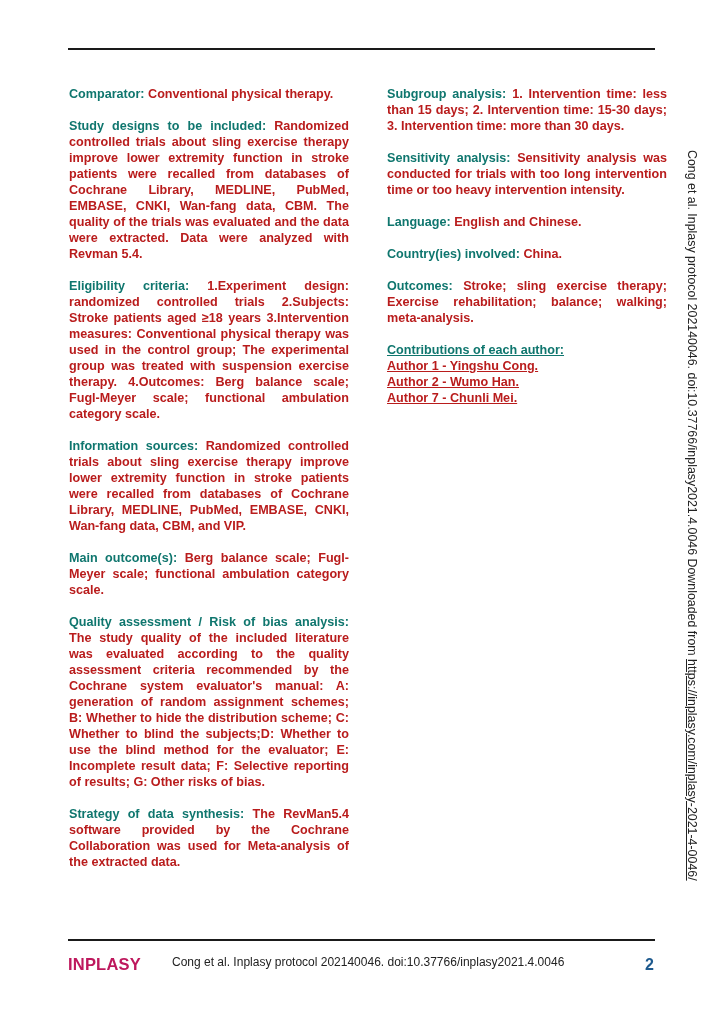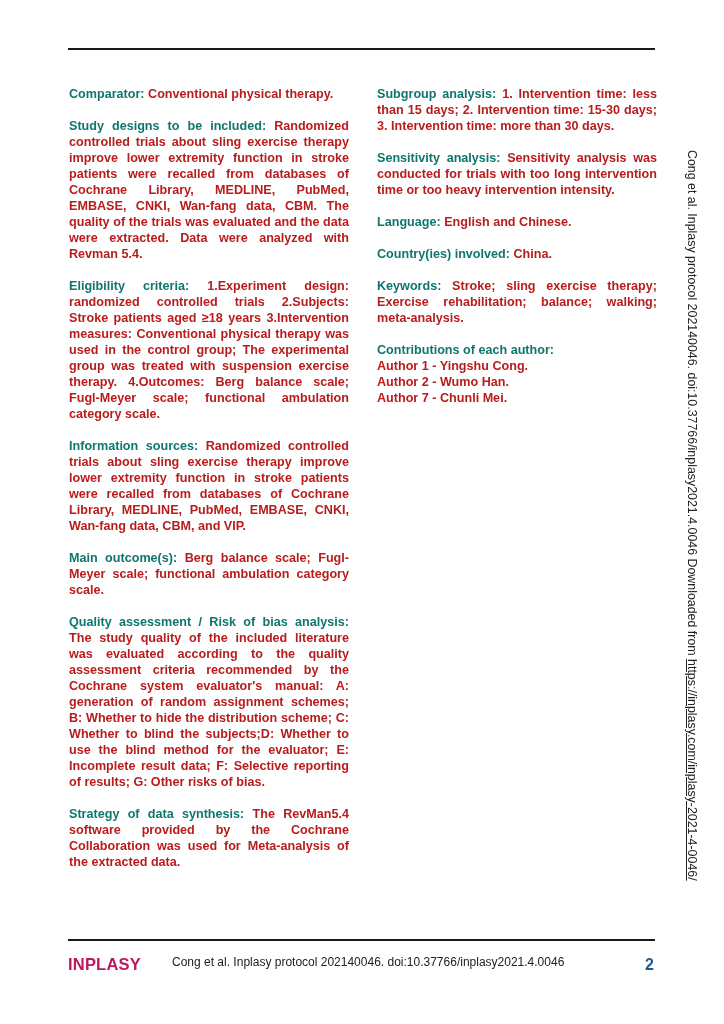--- a/index.html
+++ b/index.html
@@ -3,25 +3,25 @@
 <meta charset="utf-8">
 <style>
   html, body { margin: 0; padding: 0; background: #ffffff; }
   body { width: 724px; height: 1024px; position: relative; overflow: hidden;
          font-family: "Liberation Sans", sans-serif; color: #111; }
   .rule-top { position: absolute; left: 68px; top: 48px; width: 587px; height: 2px; background: #1a1a1a; }
   .rule-bottom { position: absolute; left: 68px; top: 939px; width: 587px; height: 2px; background: #1a1a1a; }
   .col { position: absolute; top: 86px; width: 280px; font-size: 12.6px; line-height: 16px;
          font-weight: bold; text-align: justify; }
   .col-left { left: 69px; }
-  .col-right { left: 377px; }
+  .col-right { left: 387px; }
   .section { margin: 0 0 16px 0; }
   .label { color: #0f766e; font-weight: bold; }
   .body-text { color: #b91c1c; }
-  .line { display: block; }
+  .line { display: block; text-decoration: underline; }
   .footer-brand { position: absolute; left: 68px; top: 955px; font-size: 16.5px; font-weight: bold; color: #be185d; letter-spacing: 0.2px; }
   .footer-cite { position: absolute; left: 172px; top: 955px; font-size: 12px; color: #222; }
   .footer-page { position: absolute; left: 645px; top: 956px; font-size: 16px; font-weight: bold; color: #1e5a8e; }
   .side-note { position: absolute; left: 699px; top: 150px; transform-origin: 0 0; transform: rotate(90deg);
                white-space: nowrap; font-size: 12.4px; color: #222; }
   .side-note .link { text-decoration: underline; color: #222; }
 </style>
 </head>
 <body>
 
@@ -69,21 +69,21 @@
   </p>
   <p class="section">
     <span class="label">Language:</span>
     <span class="body-text">English and Chinese.</span>
   </p>
   <p class="section">
     <span class="label">Country(ies) involved:</span>
     <span class="body-text">China.</span>
   </p>
   <p class="section">
-    <span class="label">Keywords:</span>
+    <span class="label">Outcomes:</span>
     <span class="body-text">Stroke; sling exercise therapy; Exercise rehabilitation; balance; walking; meta-analysis.</span>
   </p>
   <div class="section" style="text-align:left;">
     <span class="label line">Contributions of each author:</span>
     <span class="body-text line">Author 1 - Yingshu Cong.</span>
     <span class="body-text line">Author 2 - Wumo Han.</span>
     <span class="body-text line">Author 7 - Chunli Mei.</span>
   </div>
 </div>
 

